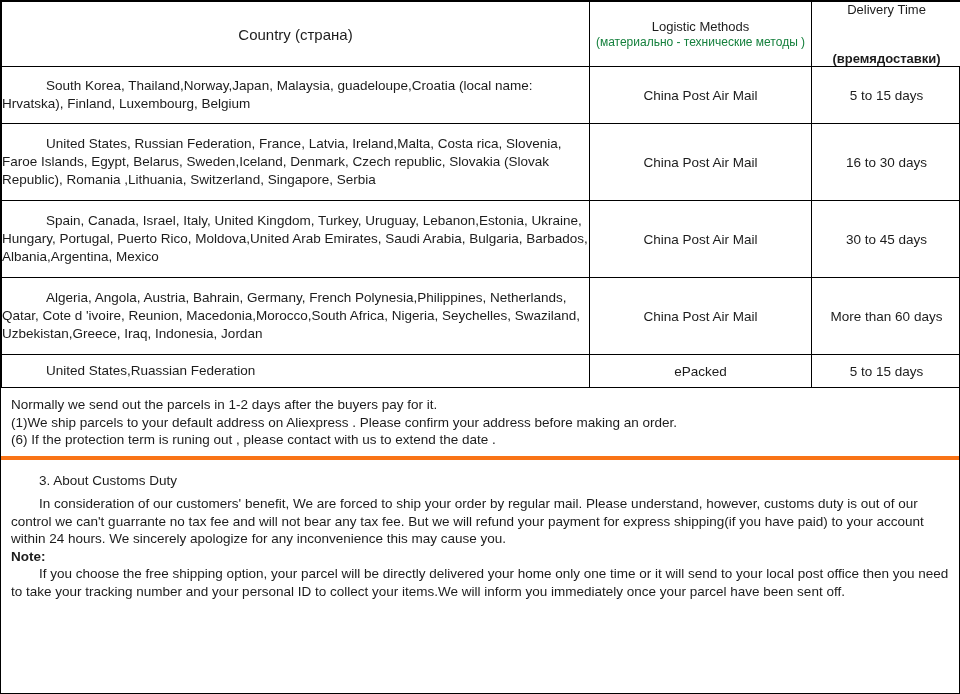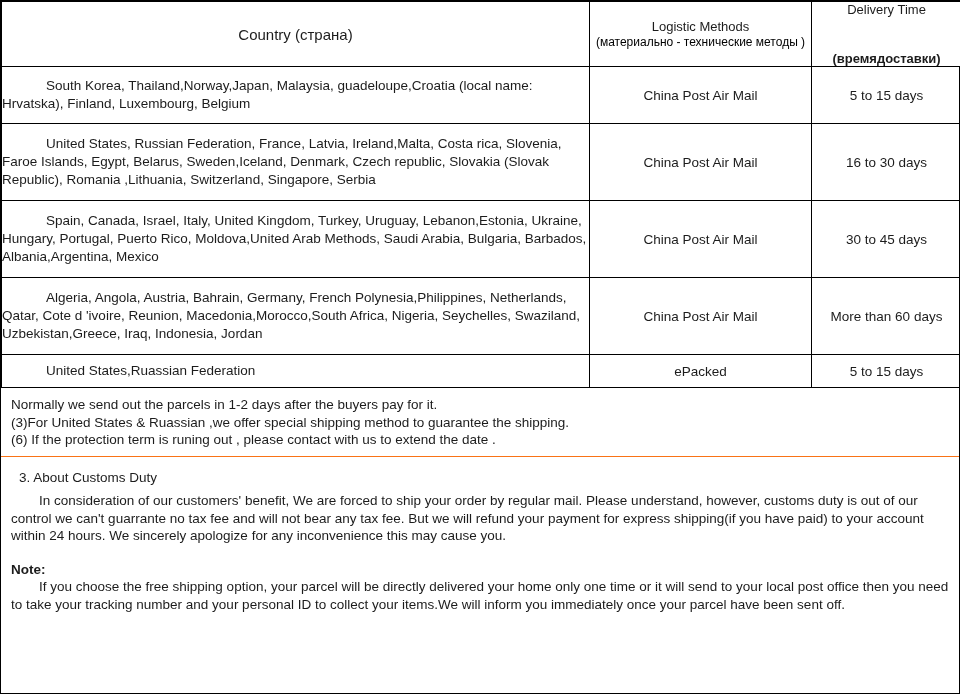--- a/index.html
+++ b/index.html
@@ -25,21 +25,21 @@
     padding: 0;
   }
   .col-country { width: 588px; }
   .col-method  { width: 222px; }
   .col-time    { width: 150px; }
 
   tr.hdr { height: 42px; }
   th { font-weight: normal; vertical-align: middle; text-align: center; background: #fff; }
   .country-hd { font-size: 15px; }
   .method-hd-title { font-size: 13px; line-height: 16px; }
-  .method-hd-sub { font-size: 12px; line-height: 14px; color: #000000; }
+  .method-hd-sub { font-size: 12px; line-height: 14px; color: #15803d; }
   .time-hd-title { font-size: 13px; line-height: 16px; }
   .time-hd-sub { font-size: 13px; line-height: 15px; font-weight: bold; margin-top: 33px; }
 
   tr.r1 { height: 57px; }
   tr.r2 { height: 77px; }
   tr.r3 { height: 77px; }
   tr.r4 { height: 55px; }
   tr.r5 { height: 77px; }
   tr.r6 { height: 33px; margin-left: 36px; }
 
@@ -51,36 +51,36 @@
     text-align: left;
     vertical-align: middle;
   }
   td.method, td.time {
     font-size: 13.5px;
     text-align: center;
     vertical-align: middle;
   }
 
   .notes {
-    border-bottom: 1px solid #f97316;
+    border-bottom: 4px solid #f97316;
     padding: 8px 10px 7px 10px;
     font-size: 13.5px;
     line-height: 17.5px;
   }
   .notes p { margin: 0; }
 
   .customs {
     padding: 12px 10px 10px 10px;
     font-size: 13.5px;
     line-height: 17.5px;
   }
   .customs p { margin: 0; }
-  .customs .heading { padding-left: 8px; margin-bottom: 6px; }
+  .customs .heading { padding-left: 8px; margin-bottom: 6px; margin-left: 20px; }
   .customs .indent { text-indent: 28px; }
-  .customs .bold { font-weight: bold; margin-top: 16px; }
+  .customs .bold { font-weight: bold; }
 </style>
 </head>
 <body>
 
 <div class="sheet">
 
   <table class="ship">
     <colgroup>
       <col class="col-country">
       <col class="col-method">
@@ -104,40 +104,40 @@
         <td class="countries">South Korea, Thailand,Norway,Japan, Malaysia, guadeloupe,Croatia (local name: Hrvatska), Finland, Luxembourg, Belgium</td>
         <td class="method">China Post Air Mail</td>
         <td class="time">5 to 15 days</td>
       </tr>
       <tr class="r2">
         <td class="countries">United States, Russian Federation, France,  Latvia, Ireland,Malta, Costa rica, Slovenia, Faroe Islands, Egypt, Belarus, Sweden,Iceland, Denmark, Czech republic, Slovakia (Slovak Republic), Romania ,Lithuania, Switzerland, Singapore, Serbia</td>
         <td class="method">China Post Air Mail</td>
         <td class="time">16 to 30 days</td>
       </tr>
       <tr class="r3">
-        <td class="countries">Spain, Canada, Israel, Italy, United Kingdom, Turkey, Uruguay, Lebanon,Estonia, Ukraine, Hungary, Portugal, Puerto Rico, Moldova,United Arab Methods, Saudi Arabia, Bulgaria, Barbados, Albania,Argentina, Mexico</td>
+        <td class="countries">Spain, Canada, Israel, Italy, United Kingdom, Turkey, Uruguay, Lebanon,Estonia, Ukraine, Hungary, Portugal, Puerto Rico, Moldova,United Arab Emirates, Saudi Arabia, Bulgaria, Barbados, Albania,Argentina, Mexico</td>
         <td class="method">China Post Air Mail</td>
         <td class="time">30 to 45 days</td>
       </tr>
       <tr class="r5">
         <td class="countries">Algeria, Angola, Austria, Bahrain, Germany, French Polynesia,Philippines, Netherlands, Qatar, Cote d 'ivoire, Reunion, Macedonia,Morocco,South Africa, Nigeria, Seychelles, Swaziland, Uzbekistan,Greece, Iraq, Indonesia, Jordan</td>
         <td class="method">China Post Air Mail</td>
         <td class="time">More than 60 days</td>
       </tr>
       <tr class="r6">
         <td class="countries">United States,Ruassian Federation</td>
         <td class="method">ePacked</td>
         <td class="time">5 to 15 days</td>
       </tr>
     </tbody>
   </table>
 
   <div class="notes">
     <p>Normally we send out the parcels in 1-2 days after the buyers pay for it.</p>
-    <p>(3)For United States &amp; Ruassian ,we offer special shipping method to guarantee the shipping.</p>
+    <p>(1)We ship parcels to your default address on Aliexpress . Please confirm your address before making an order.</p>
     <p>(6) If the protection term is runing out , please contact with us to extend the date .</p>
   </div>
 
   <div class="customs">
     <p class="heading">3.  About Customs Duty</p>
     <p class="indent">In consideration of our customers' benefit, We are forced to ship your order by regular mail. Please understand, however, customs duty is out of our control we can't guarrante no tax fee and will not bear any tax fee. But we will refund your payment for express shipping(if you have paid) to your account within 24 hours. We sincerely apologize for any inconvenience this may cause you.</p>
     <p class="bold">Note:</p>
     <p class="indent">If you choose the free shipping option, your parcel will be directly delivered your home only one time or it will send to your local post office then you need to take your tracking number and your personal ID to collect your items.We will inform you immediately once your parcel have been sent off.</p>
   </div>
 

